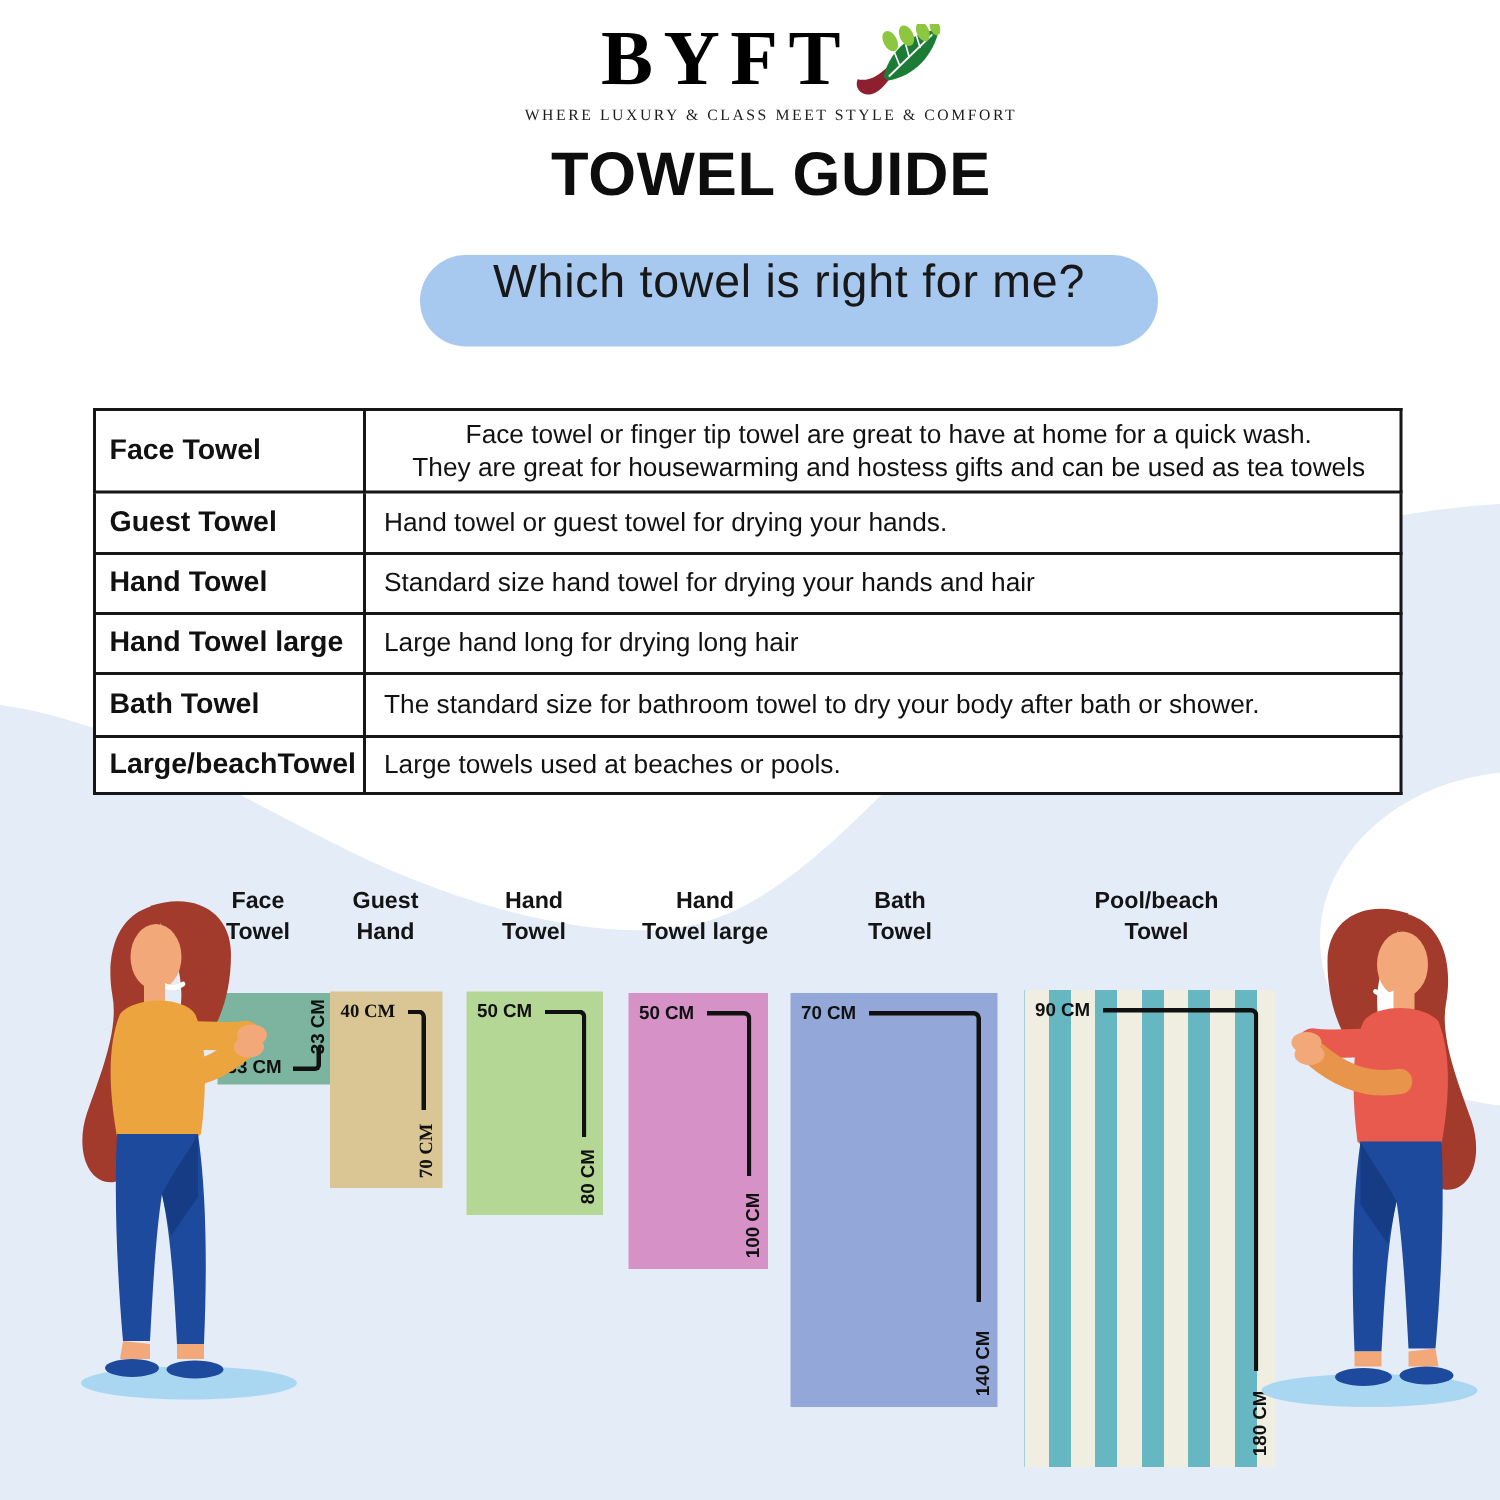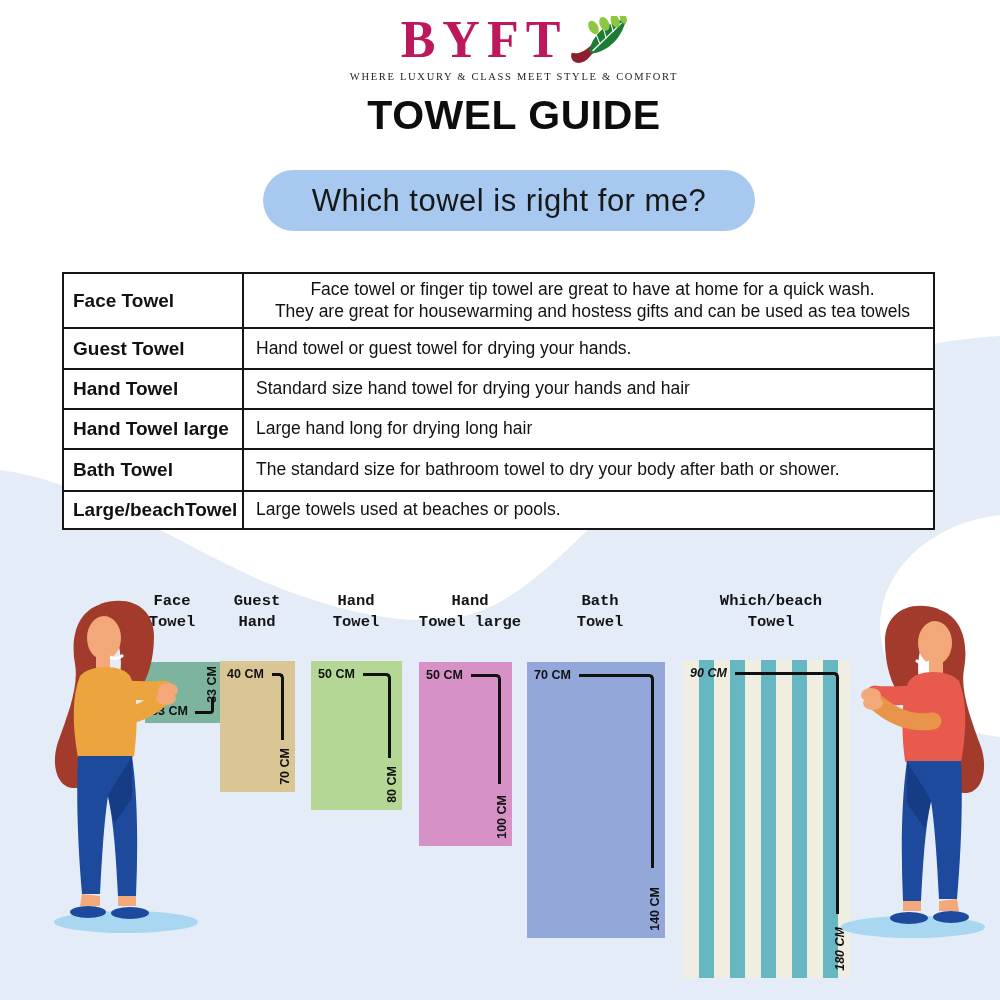--- a/index.html
+++ b/index.html
@@ -5,40 +5,40 @@
   html,body{margin:0;padding:0;}
   body{width:1000px;height:1000px;position:relative;overflow:hidden;background:#ffffff;
        font-family:"Liberation Sans", sans-serif;color:#111;}
 
   
   #bg-blob{position:absolute;left:0;top:0;width:1000px;height:1000px;z-index:0;}
 
   
   #header{position:absolute;left:0;top:14px;width:1000px;text-align:center;z-index:2;transform:translateX(14px);}
   #brand-row{display:flex;justify-content:center;align-items:flex-start;}
-  #brand-name{font-family:"Liberation Serif", serif;font-size:52px;font-weight:600;letter-spacing:7px;line-height:1.0;color:#be185d;}
+  #brand-name{font-family:"Liberation Serif", serif;font-size:52px;font-weight:600;letter-spacing:7px;line-height:1.0;color:#000000;}
   #brand-leaf{margin-left:2px;margin-top:2px;}
   #brand-tagline{font-family:"Liberation Serif", serif;font-size:10.5px;letter-spacing:1.7px;color:#1d1d1d;margin-top:1px;}
   #page-title{font-size:41px;font-weight:800;letter-spacing:0.5px;color:#0d0d0d;margin-top:10px;}
 
   
-  #banner{position:absolute;left:263px;top:170px;width:492px;height:61px;background:#a7c9f0;
-          border-radius:31px;display:flex;align-items:center;justify-content:center;z-index:2;}
+  #banner{position:absolute;left:280px;top:170px;width:492px;height:61px;background:#a7c9f0;
+          border-radius:31px;display:flex;align-items:flex-start;justify-content:center;z-index:2;}
   #banner-text{font-size:31px;color:#181818;letter-spacing:0.5px;}
 
   
   #towel-table{position:absolute;left:62px;top:272px;width:873px;z-index:2;border-collapse:collapse;background:transparent;}
   #towel-table td{border:2.5px solid #161616;vertical-align:middle;}
   td.tlabel{width:168px;font-weight:700;font-size:19px;padding-left:9px;background:#fff;}
   td.tdesc{font-size:17.5px;padding-left:12px;padding-right:4px;background:#fff;line-height:1.22;}
   td.pre{white-space:pre-line;text-align:center;}
 
   
   .size-label{position:absolute;text-align:center;font-weight:700;font-size:15.5px;line-height:1.35;
-              white-space:pre-line;z-index:3;color:#141414;font-family:Liberation Mono, monospace;}
+              white-space:pre-line;z-index:3;color:#141414;}
   .towel{position:absolute;z-index:3;}
   .dim-w{position:absolute;top:6px;left:7px;font-size:12.5px;font-weight:700;color:#111;z-index:2;}
   .dim-line{position:absolute;left:52px;right:11px;top:12px;border-top:3px solid #111;
             border-right:3px solid #111;border-top-right-radius:5px;}
   .dim-h{position:absolute;right:3px;font-size:12.5px;font-weight:700;color:#111;
          writing-mode:vertical-rl;transform:rotate(180deg);}
   .dim-h.bottom{bottom:7px;}
   .face-bracket{position:absolute;right:9px;bottom:9px;width:16px;height:13px;
                 border-bottom:3px solid #111;border-right:3px solid #111;border-bottom-right-radius:4px;}
   .face-w{position:absolute;left:6px;bottom:5px;font-size:12.5px;font-weight:700;}
@@ -116,30 +116,30 @@
 <div class="size-label" style="left:132px;top:591px;width:80px;">Face
 Towel</div>
 <div class="size-label" style="left:212px;top:591px;width:90px;">Guest
 Hand</div>
 <div class="size-label" style="left:306px;top:591px;width:100px;">Hand
 Towel</div>
 <div class="size-label" style="left:395px;top:591px;width:150px;">Hand
 Towel large</div>
 <div class="size-label" style="left:548px;top:591px;width:104px;">Bath
 Towel</div>
-<div class="size-label" style="left:696px;top:591px;width:150px;">Which/beach
+<div class="size-label" style="left:696px;top:591px;width:150px;">Pool/beach
 Towel</div>
 
 <div class="towel" id="face-towel" style="left: 145px; top: 662px; width: 78px; height: 61px; background: rgb(125, 180, 159);">
   <span class="dim-h face-h">33 CM</span>
   <span class="face-bracket"></span>
   <span class="face-w">33 CM</span>
 </div>
 
-<div class="towel" style="left: 220px; top: 661px; width: 75px; height: 131px; background: rgb(217, 198, 148);">
+<div class="towel" style="left: 220px; top: 661px; width: 75px; height: 131px; background: rgb(217, 198, 148); font-family: Liberation Serif, serif;">
   <span class="dim-w">40 CM</span>
   <span class="dim-line" style="bottom:52px;"></span>
   <span class="dim-h bottom">70 CM</span>
 </div>
 
 <div class="towel" style="left: 311px; top: 661px; width: 91px; height: 149px; background: rgb(181, 215, 149);">
   <span class="dim-w">50 CM</span>
   <span class="dim-line" style="bottom:52px;"></span>
   <span class="dim-h bottom">80 CM</span>
 </div>
@@ -149,21 +149,21 @@
   <span class="dim-line" style="bottom:62px;"></span>
   <span class="dim-h bottom">100 CM</span>
 </div>
 
 <div class="towel" style="left: 527px; top: 662px; width: 138px; height: 276px; background: rgb(147, 168, 216);">
   <span class="dim-w">70 CM</span>
   <span class="dim-line" style="bottom:70px;"></span>
   <span class="dim-h bottom">140 CM</span>
 </div>
 
-<div class="towel" id="pool-towel" style="left:683px;top:660px;width:167px;height:318px;font-style:italic;">
+<div class="towel" id="pool-towel" style="left:683px;top:660px;width:167px;height:318px;">
   <span class="dim-w">90 CM</span>
   <span class="dim-line" style="bottom:64px;"></span>
   <span class="dim-h bottom">180 CM</span>
 </div>
 
 <div class="woman" id="woman-left" style="left:42px;top:598px;--shirt:#eca53e;">
   <svg width="175" height="350" viewBox="0 0 175 350">
     <ellipse cx="84" cy="324" rx="72" ry="11" fill="#a9d7f2"></ellipse>
     <path d="M60,6 C36,12 28,38 33,66 C37,88 26,116 16,144 C8,168 16,192 34,190
              C50,188 50,162 54,140 C60,110 56,84 62,58 C66,40 70,22 60,6 Z" fill="#a23b2b"></path>

